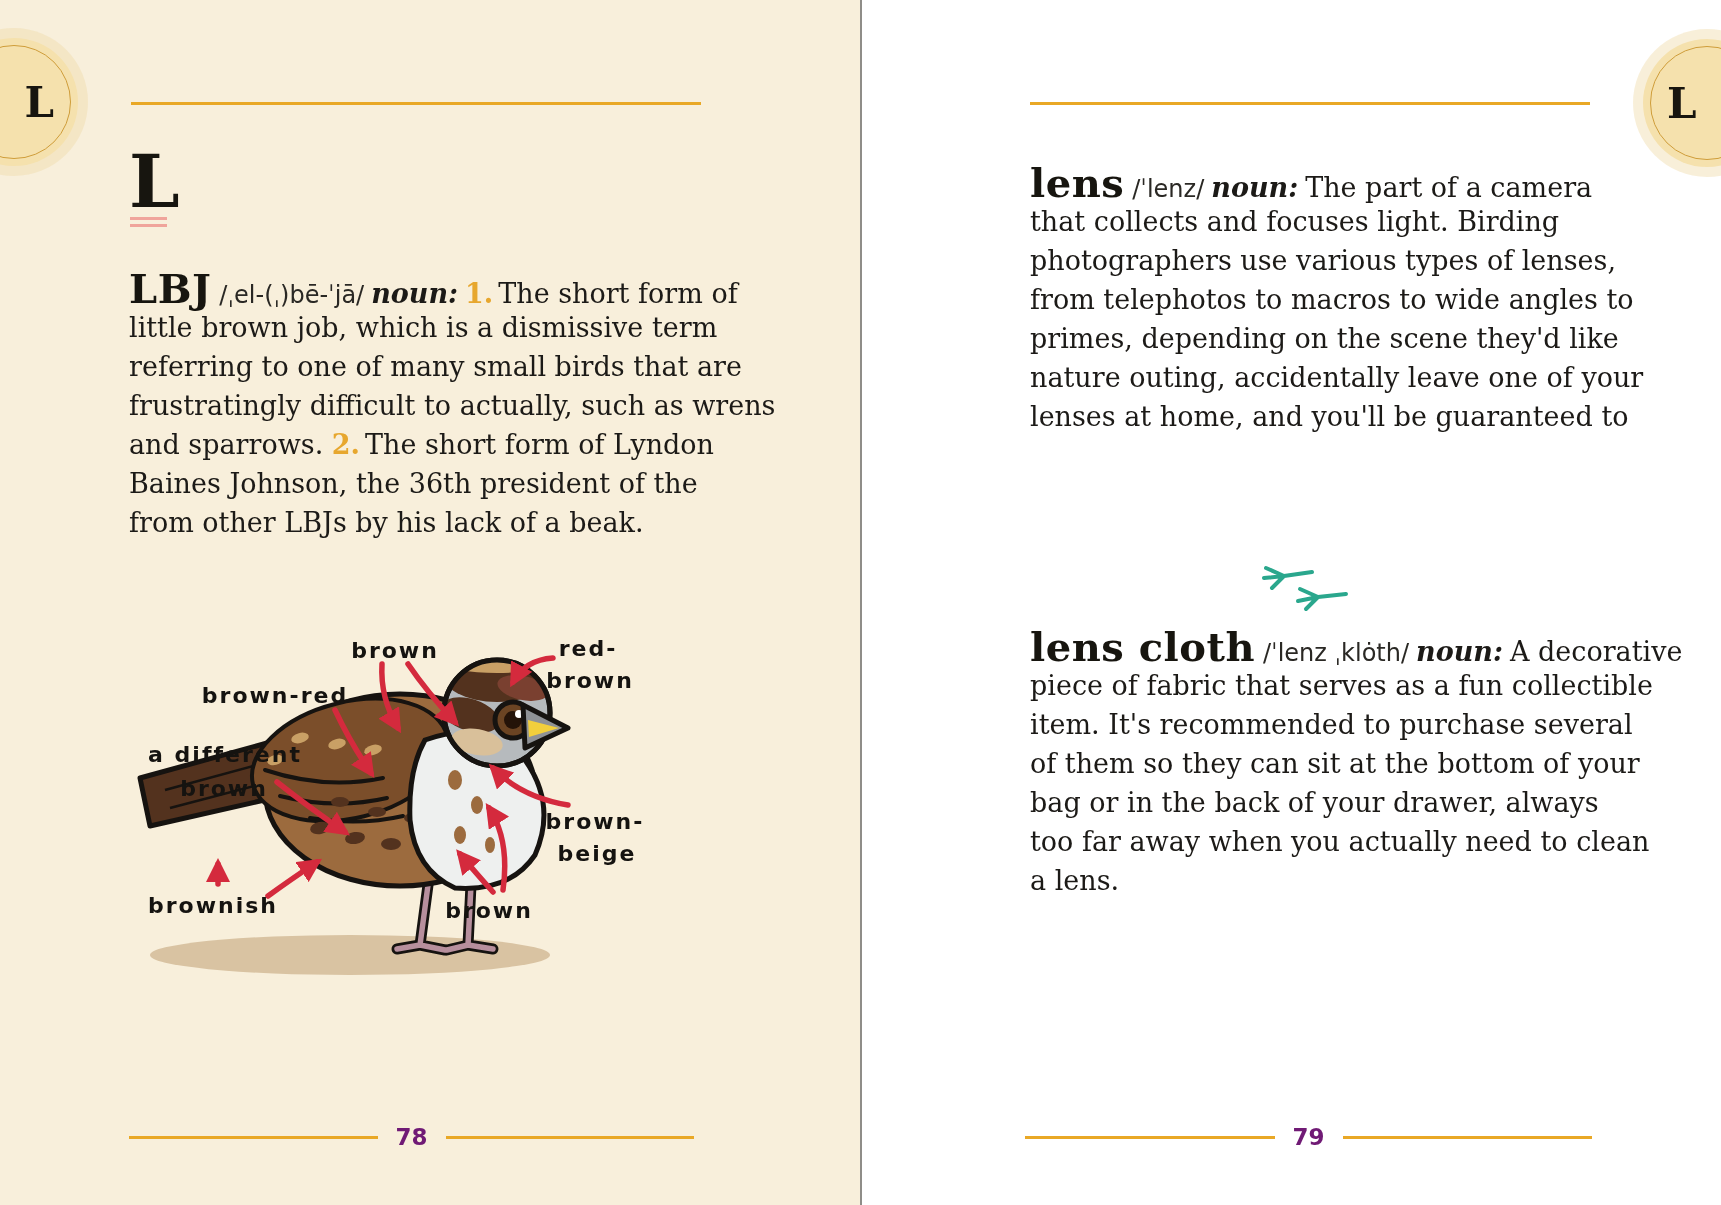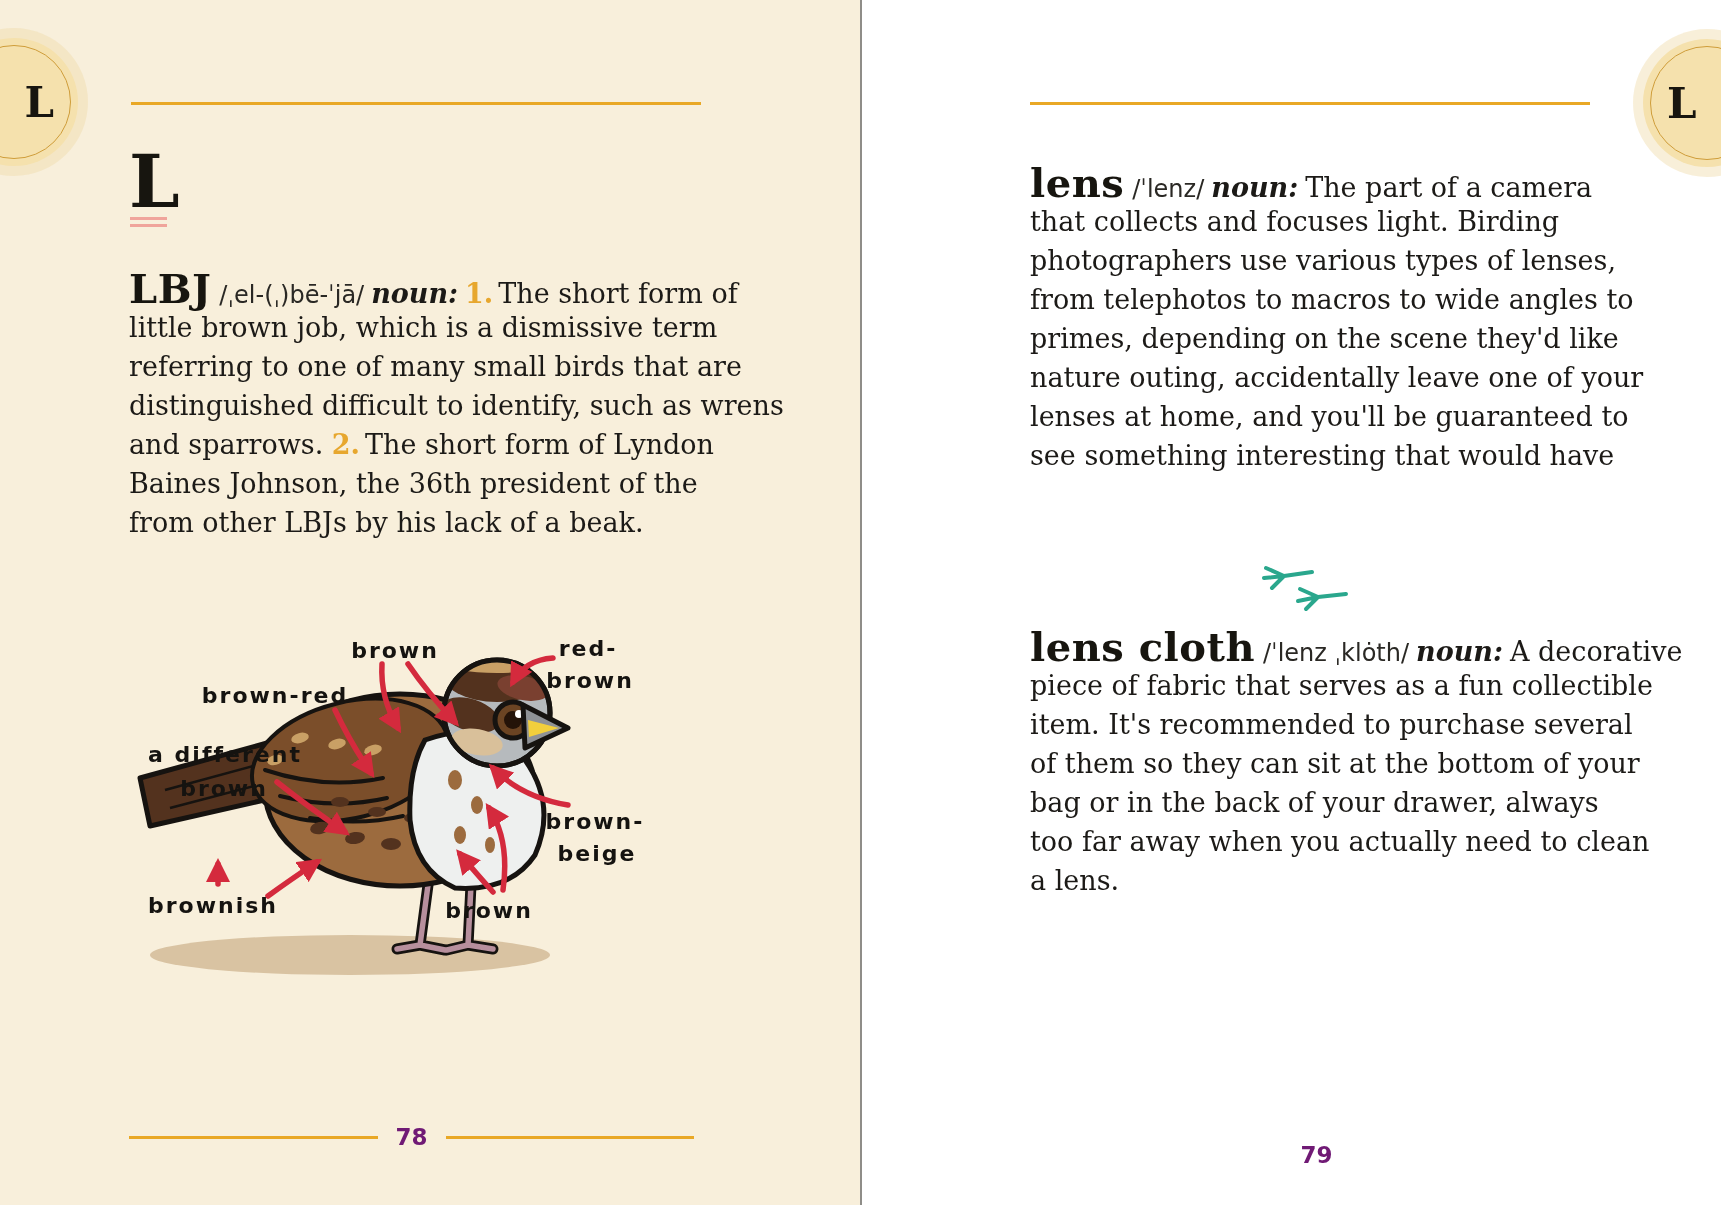--- a/index.html
+++ b/index.html
@@ -52,21 +52,21 @@
   .pron{font-family:"DejaVu Sans", sans-serif;font-size:24px;color:#2a2824;margin-right:7px;}
   .pos{font-weight:bold;font-style:italic;margin-right:7px;}
   .sense-num{font-weight:bold;color:#e7a72e;margin-right:5px;}
 
   .footer{
     position:absolute;top:1124px;display:flex;align-items:center;gap:18px;
   }
   .footer .fline{flex:1;height:3px;background:#e9a826;}
   .footer .fnum{font:bold 23px "DejaVu Sans", sans-serif;color:#701a75;}
   .footer-left{left:129px;width:565px;}
-  .footer-right{left:171px;width:567px;flex-direction:column;}
+  .footer-right{left:163px;width:567px;}
 
   .illustration{position:absolute;left:125px;top:620px;width:530px;height:370px;}
   .footprints{position:absolute;left:398px;top:560px;width:92px;height:58px;}
 
   .ill-label{
     font-family:"DejaVu Sans", sans-serif;font-weight:bold;font-size:22px;
     letter-spacing:2px;fill:#151310;text-anchor:middle;
   }
 </style>
 </head>
@@ -76,21 +76,21 @@
   <div class="rule-top left"></div>
   <div class="section-letter">L</div>
   <div class="section-underline"></div>
 
   <div class="entry entry-lbj">
     <div class="line">
       <span class="headword">LBJ</span><span class="pron">/ˌel-(ˌ)bē-ˈjā/</span><span class="pos">noun:</span><span class="sense-num">1.</span><span>The short form of</span>
     </div>
     <div class="line">little brown job, which is a dismissive term</div>
     <div class="line">referring to one of many small birds that are</div>
-    <div class="line">distinguished difficult to identify, such as wrens</div>
+    <div class="line">frustratingly difficult to actually, such as wrens</div>
     <div class="line">
       <span>and sparrows.</span>
       <span class="sense-num">2.</span><span>The short form of Lyndon</span>
     </div>
     <div class="line">Baines Johnson, the 36th president of the</div>
     <div class="line">from other LBJs by his lack of a beak.</div>
   </div>
 
   <svg class="illustration" viewBox="0 0 530 370">
     <defs>
@@ -206,21 +206,20 @@
   <div class="entry entry-lens">
     <div class="line">
       <span class="headword">lens</span><span class="pron">/ˈlenz/</span><span class="pos">noun:</span><span>The part of a camera</span>
     </div>
     <div class="line">that collects and focuses light. Birding</div>
     <div class="line">photographers use various types of lenses,</div>
     <div class="line">from telephotos to macros to wide angles to</div>
     <div class="line">primes, depending on the scene they'd like</div>
     <div class="line">nature outing, accidentally leave one of your</div>
     <div class="line">lenses at home, and you'll be guaranteed to</div>
-    <div class="line">see something interesting that would have</div>
   </div>
 
   <svg class="footprints" viewBox="0 0 92 58">
     <g fill="none" stroke="#2aa78d" stroke-width="4" stroke-linecap="round">
       <path d="M52,12 L24,16 M24,16 L6,8 M24,16 L4,18 M24,16 L12,28"></path>
       <path d="M86,34 L58,37 M58,37 L40,29 M58,37 L38,41 M58,37 L46,49"></path>
     </g>
   </svg>
 
   <div class="entry entry-lenscloth">

